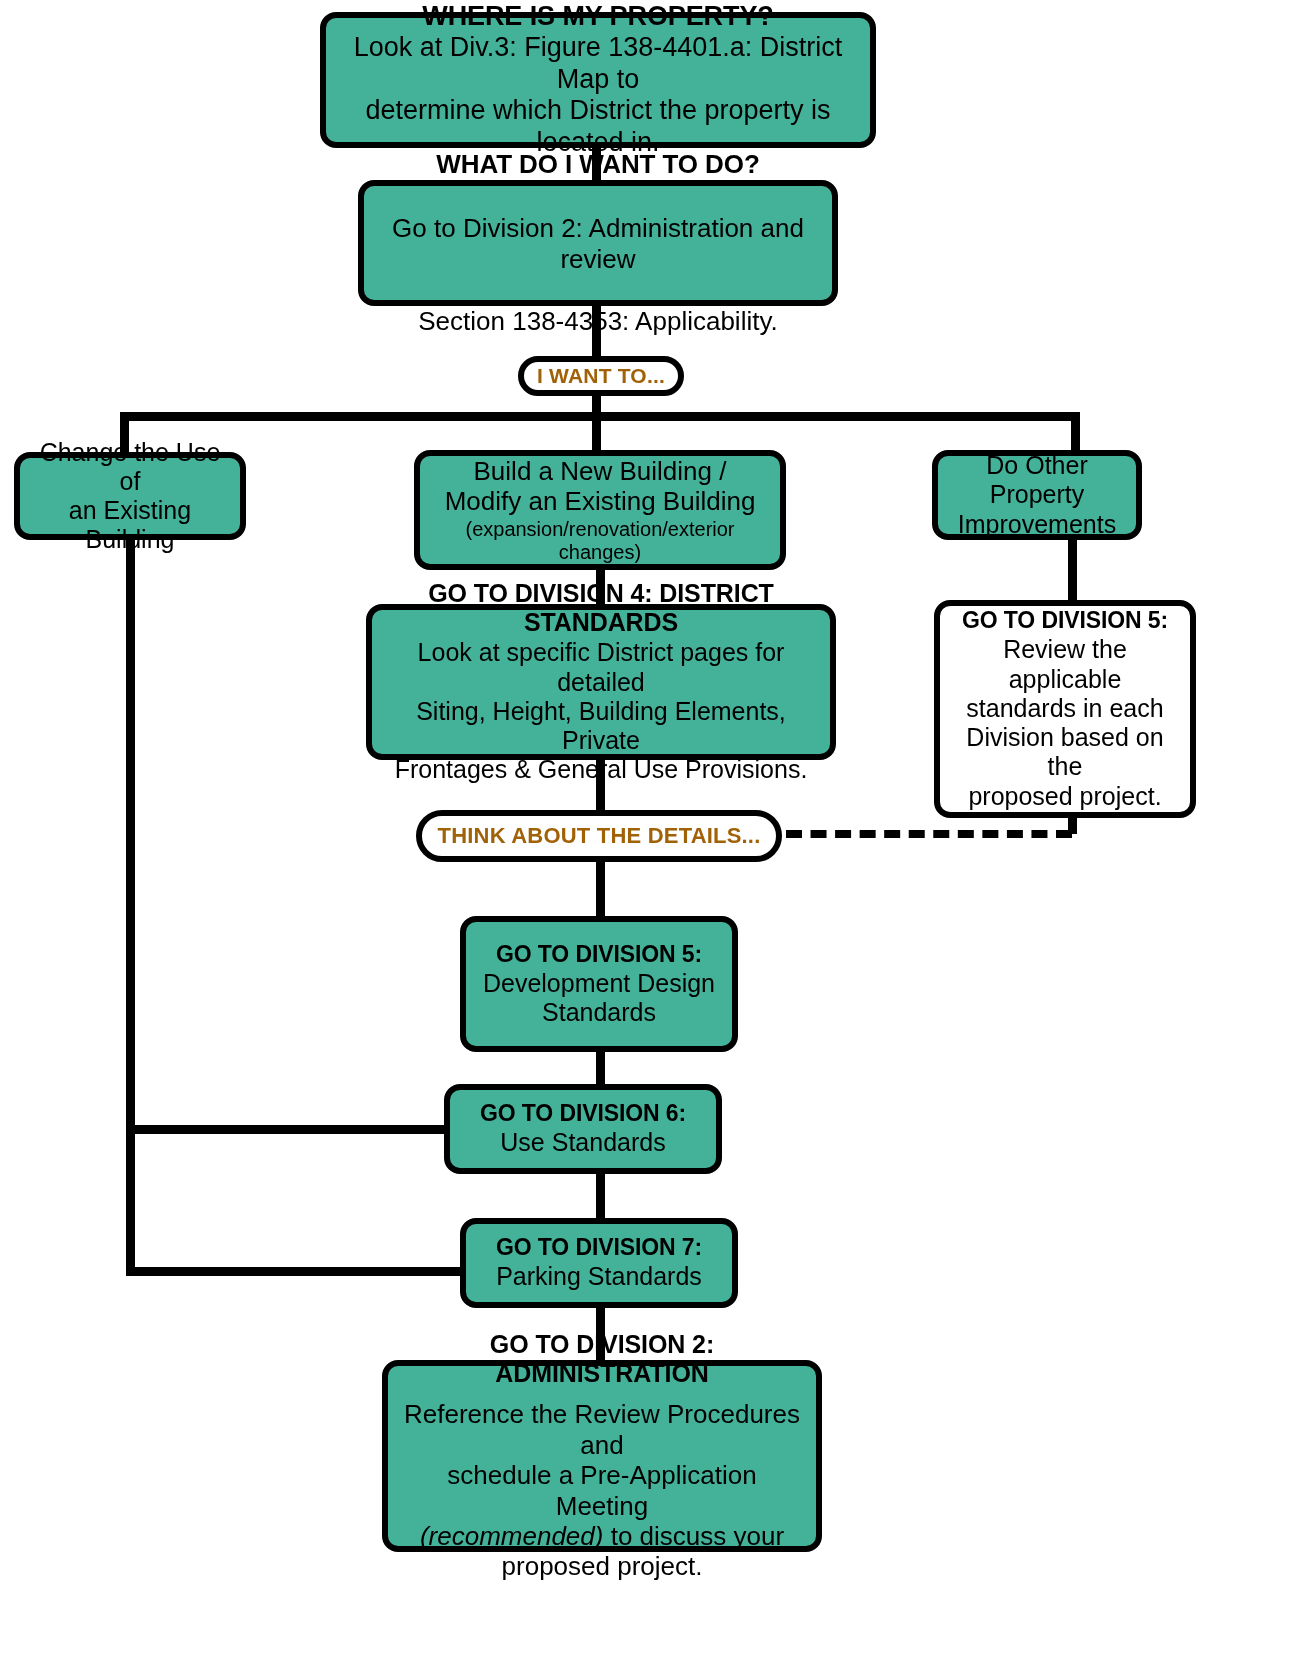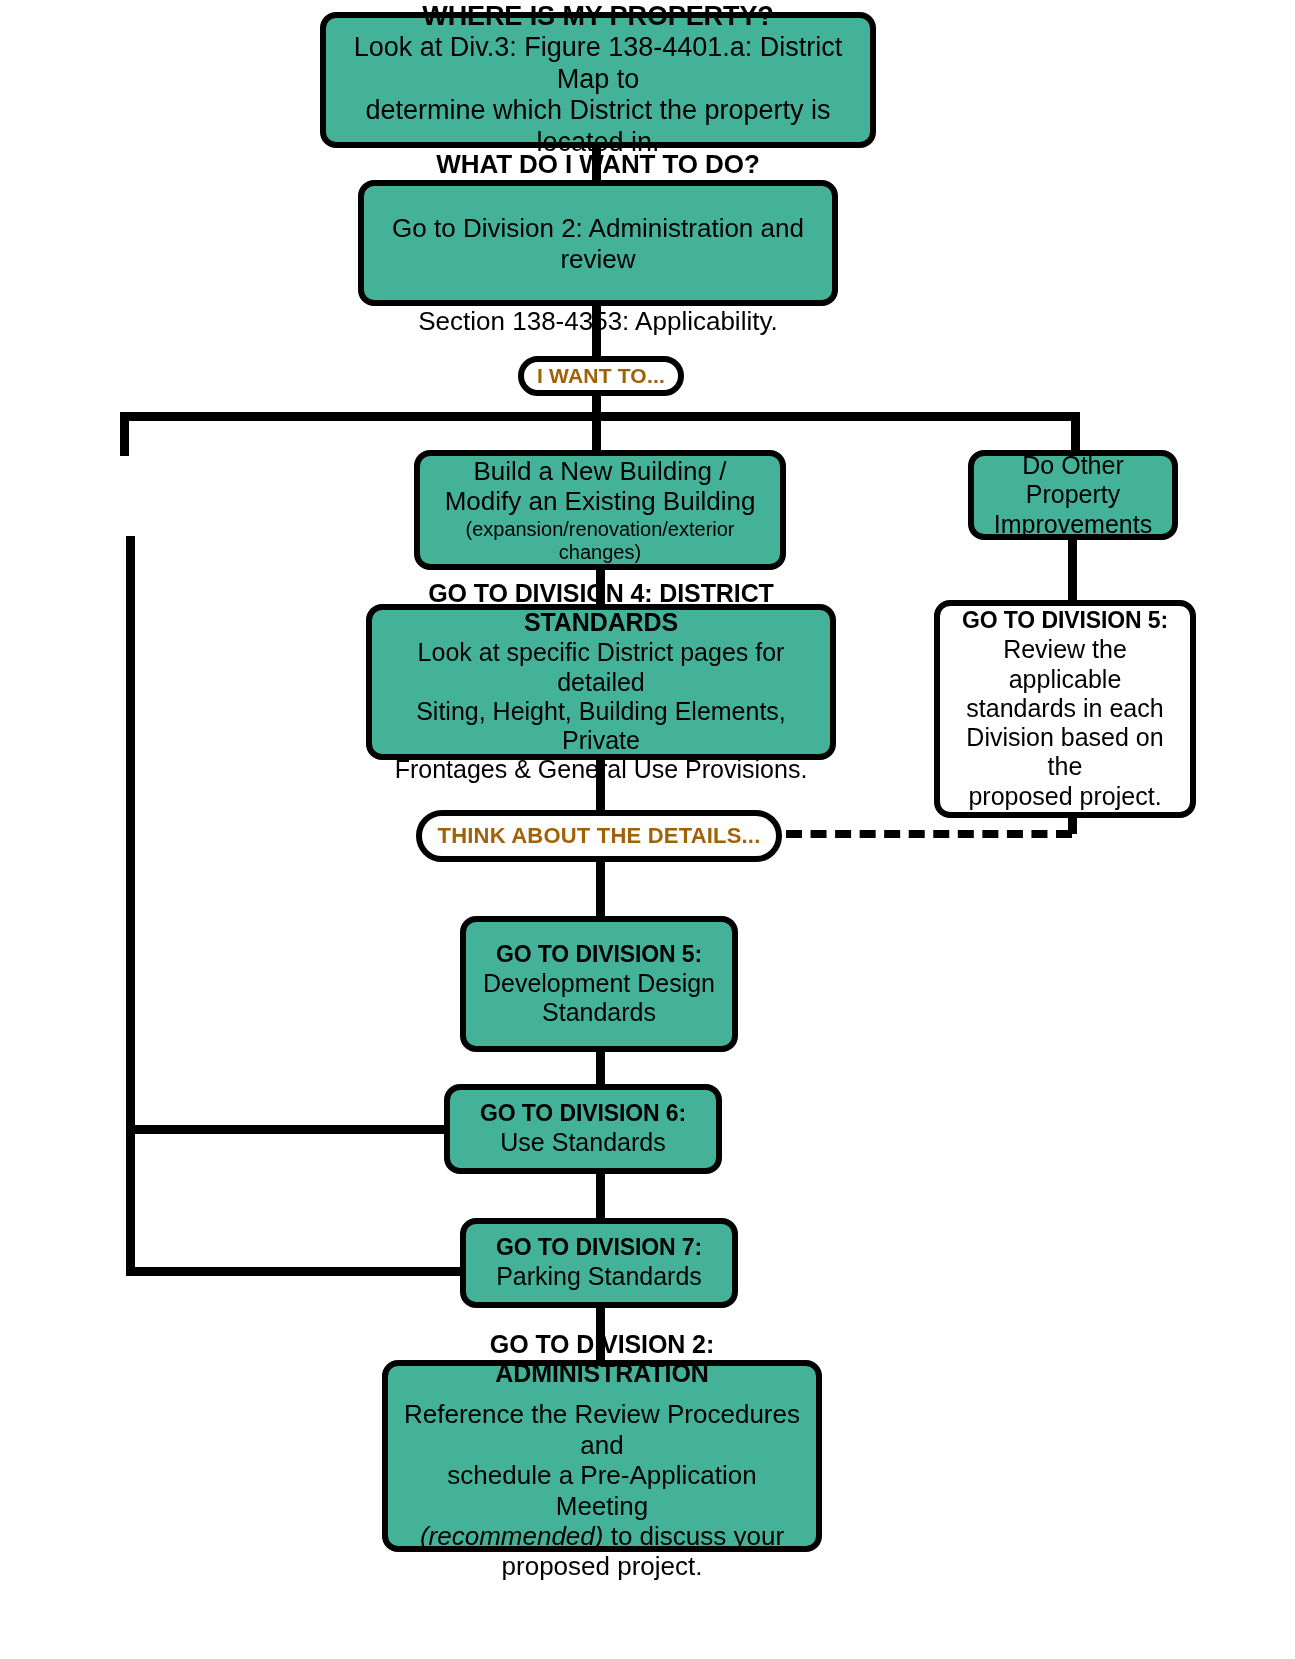--- a/index.html
+++ b/index.html
@@ -90,21 +90,21 @@
   #n-what      { left: 358px; top: 180px;  width: 480px; height: 126px; font-size: 26px; gap: 32px; }
   #n-what .title { font-size: 26px; margin-bottom: 2px; }
 
   #p-iwantto   { left: 518px; top: 356px;  width: 166px; height: 40px; font-size: 21px; }
 
   #n-change    { left: 14px;  top: 452px;  width: 232px; height: 88px; font-size: 25px; }
 
   #n-build     { left: 414px; top: 450px;  width: 372px; height: 120px; font-size: 26px; }
   #n-build .small { font-size: 20px; margin-top: 1px; }
 
-  #n-other     { left: 968px; top: 450px;  width: 210px; height: 90px; font-size: 25px; }
+  #n-other     { left: 932px; top: 450px;  width: 210px; height: 90px; font-size: 25px; }
 
   #n-div4      { left: 366px; top: 604px;  width: 470px; height: 156px; font-size: 25px; }
   #n-div4 .title { font-size: 25px; margin-bottom: 2px; }
 
   #n-div5r     { left: 934px; top: 600px;  width: 262px; height: 218px; font-size: 25px; }
   #n-div5r .title { font-size: 23px; margin-bottom: 2px; }
 
   #p-details   { left: 416px; top: 810px;  width: 366px; height: 52px; font-size: 22px; }
 
   #n-div5      { left: 460px; top: 916px;  width: 278px; height: 136px; font-size: 25px; }
@@ -168,20 +168,24 @@
   <div class="node" id="n-what">
     <div class="title">WHAT DO I WANT TO DO?</div>
     <div class="body">Go to Division 2: Administration and review</div>
     <div class="body">Section 138-4353: Applicability.</div>
   </div>
 
   <div class="pill" id="p-iwantto">
     <span>I WANT TO...</span>
   </div>
 
+  <div class="node" id="n-change">
+    <div class="body">Change the Use of</div>
+    <div class="body">an Existing Building</div>
+  </div>
 
   <div class="node" id="n-build">
     <div class="body">Build a New Building /</div>
     <div class="body">Modify an Existing Building</div>
     <div class="small">(expansion/renovation/exterior changes)</div>
   </div>
 
   <div class="node" id="n-other">
     <div class="body">Do Other Property</div>
     <div class="body">Improvements</div>

